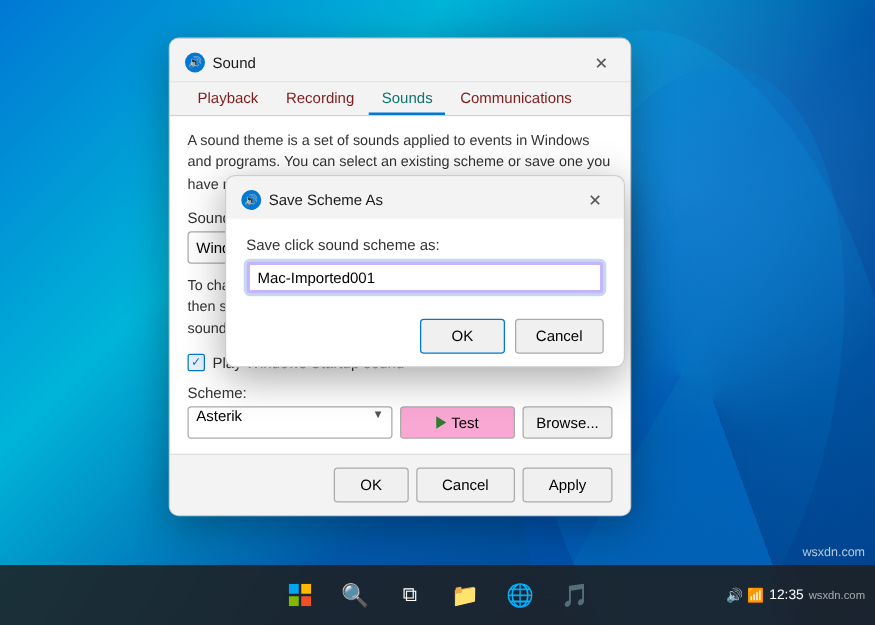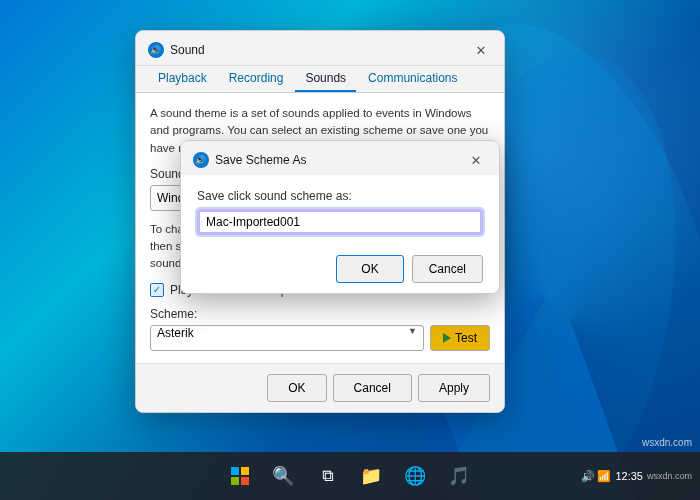--- a/index.html
+++ b/index.html
@@ -130,26 +130,26 @@
       display: flex;
       background: #f3f3f3;
       padding: 0 12px;
       border-bottom: 1px solid #d0d0d0;
       gap: 2px;
     }
     .tab {
       padding: 5px 10px;
       font-size: 12px;
       cursor: pointer;
-      color: #0369a1;
+      color: #7f1d1d;
       border-bottom: 2px solid transparent;
     }
     .tab.active {
       border-bottom: 2px solid #0078d4;
-      color: #0f172a;
+      color: #0f766e;
     }
 
     
     .dialog-content {
       padding: 12px 14px;
       background: white;
     }
     .dialog-desc {
       font-size: 11.5px;
       color: #333;
@@ -242,24 +242,24 @@
       border-radius: 3px;
       padding: 0 6px;
       font-size: 12px;
       background: white;
       display: flex;
       align-items: flex-start;
       justify-content: space-between;
     }
     .test-btn {
       height: 26px;
-      padding: 0 12px;
-      border: 1px solid #ababab;
-      border-radius: 3px;
-      background: #eab308;
+      padding: 0 28px;
+      border: 1px solid #ababab;
+      border-radius: 3px;
+      background: #f9a8d4;
       font-size: 12px;
       cursor: pointer;
       display: flex;
       align-items: center;
       gap: 4px;
     }
     .play-triangle {
       width: 0; height: 0;
       border-top: 5px solid transparent;
       border-bottom: 5px solid transparent;
@@ -416,20 +416,21 @@
       <div class="sounds-label">Scheme:</div>
       <div class="sounds-row">
         <div class="sounds-dropdown">
           <span>Asterik</span>
           <span class="scheme-dropdown-arrow">▼</span>
         </div>
         <button class="test-btn">
           <div class="play-triangle"></div>
           <span>Test</span>
         </button>
+        <button class="small-btn">Browse...</button>
       </div>
     </div>
 
     <div class="dialog-footer">
       <button class="footer-btn primary">OK</button>
       <button class="footer-btn">Cancel</button>
       <button class="footer-btn">Apply</button>
     </div>
   </div>
 

